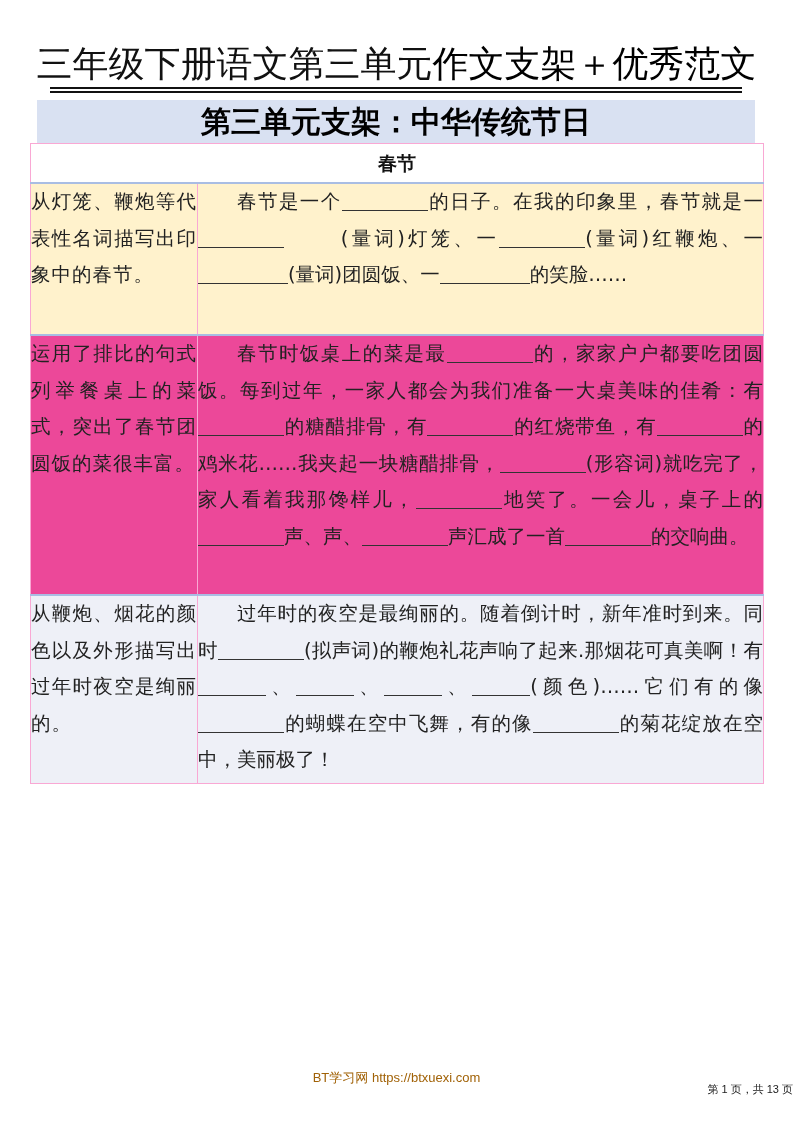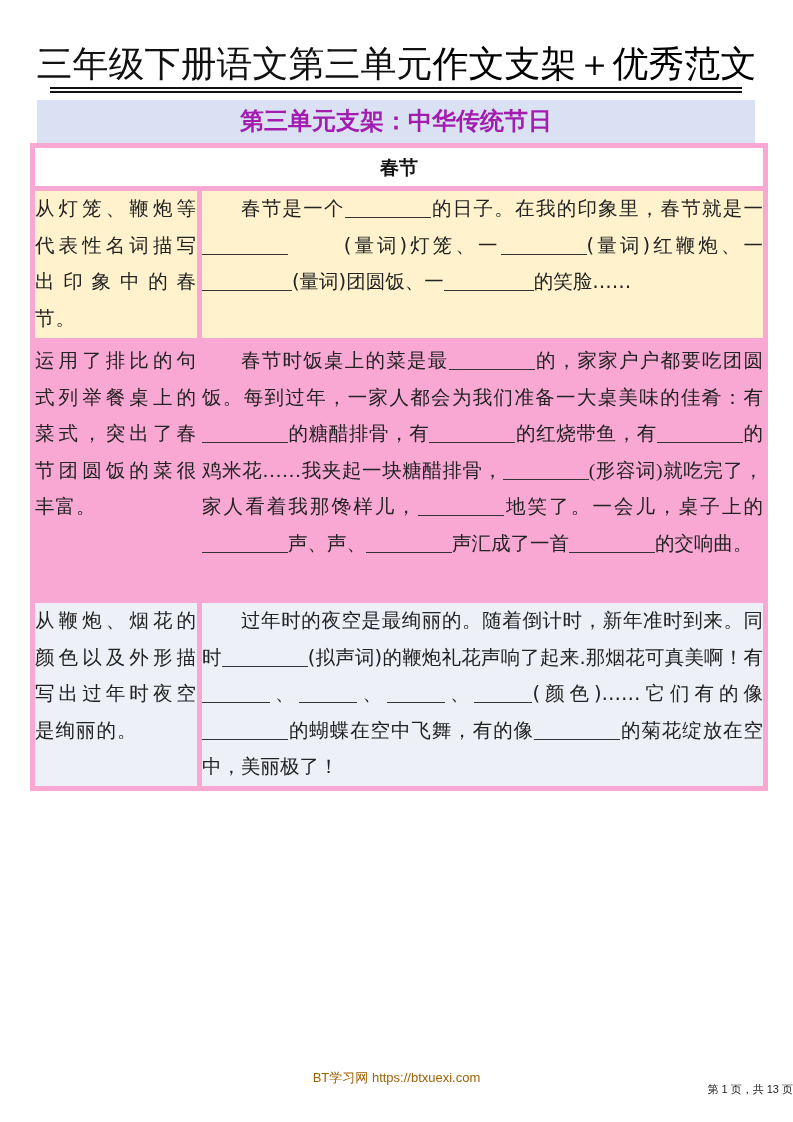--- a/index.html
+++ b/index.html
@@ -16,47 +16,47 @@
   .page-title .red { color: #000000; }
   .title-rule {
     position: absolute; left: 50px; width: 692px; top: 87px; height: 6px;
     border-top: 2px solid #111; border-bottom: 2px solid #111; box-sizing: border-box;
   }
   .subtitle-band {
     position: absolute; left: 37px; top: 100px; width: 718px; height: 43px;
     background: #D9E1F2; text-align: center;
   }
   .subtitle-band span {
-    display: inline-block; font-size: 24px; line-height: 43px; font-weight: bold; color: #a21caf;
+    display: inline-block; font-size: 30px; line-height: 43px; font-weight: bold; color: #000000;
   }
   table.frame {
     position: absolute; left: 30px; top: 143px; width: 733px;
     border-collapse: collapse; table-layout: fixed;
   }
   table.frame td, table.frame th {
-    border: 5px solid #f9a8d4; vertical-align: top; padding: 0;
+    border: 1px solid #f9a8d4; vertical-align: top; padding: 0;
   }
   table.frame tr.row td { border-top: 2px solid #A9BDE3; }
   th.festival {
     height: 38px; background: #fff; font-size: 19px; font-weight: bold; line-height: 38px;
     text-align: center; color: #111;
   }
   td.left {
     width: 166px; font-size: 19.5px; line-height: 36.5px; padding: 4px 5px 4px 8px;
     box-sizing: border-box; text-align: justify; text-align-last: left; letter-spacing: 1px;
   }
   td.right {
     font-size: 19.5px; line-height: 36.5px; padding: 4px 8px 4px 8px; box-sizing: border-box;
     text-align: justify;
   }
   td.right p { margin: 0; text-indent: 2em; }
   .blank { display: inline-block; border-bottom: 1.3px solid #333; height: 1em; vertical-align: -3px; } .w58 { width: 58px; } .w68 { width: 68px; } .w86 { width: 86px; } .w90 { width: 90px; }
   .green { background: #E2EFDA; }
   .yellow { background: #FFF2CC; }
-  .peach { background: #f9a8d4; font-family: Liberation Serif, serif; }
+  .peach { background: #ec4899; }
   .lav { background: #EEF0F7; }
   .footer-watermark {
     position: absolute; left: 0; width: 793px; top: 1069px; text-align: center;
     font-size: 13px; color: #a16207; font-family: "Liberation Sans", sans-serif;
   }
   .footer-page {
     position: absolute; left: 0; width: 793px; top: 1082px; text-align: right;
     font-size: 11px; color: #222; font-family: "Liberation Sans", sans-serif;
   }
 </style>

